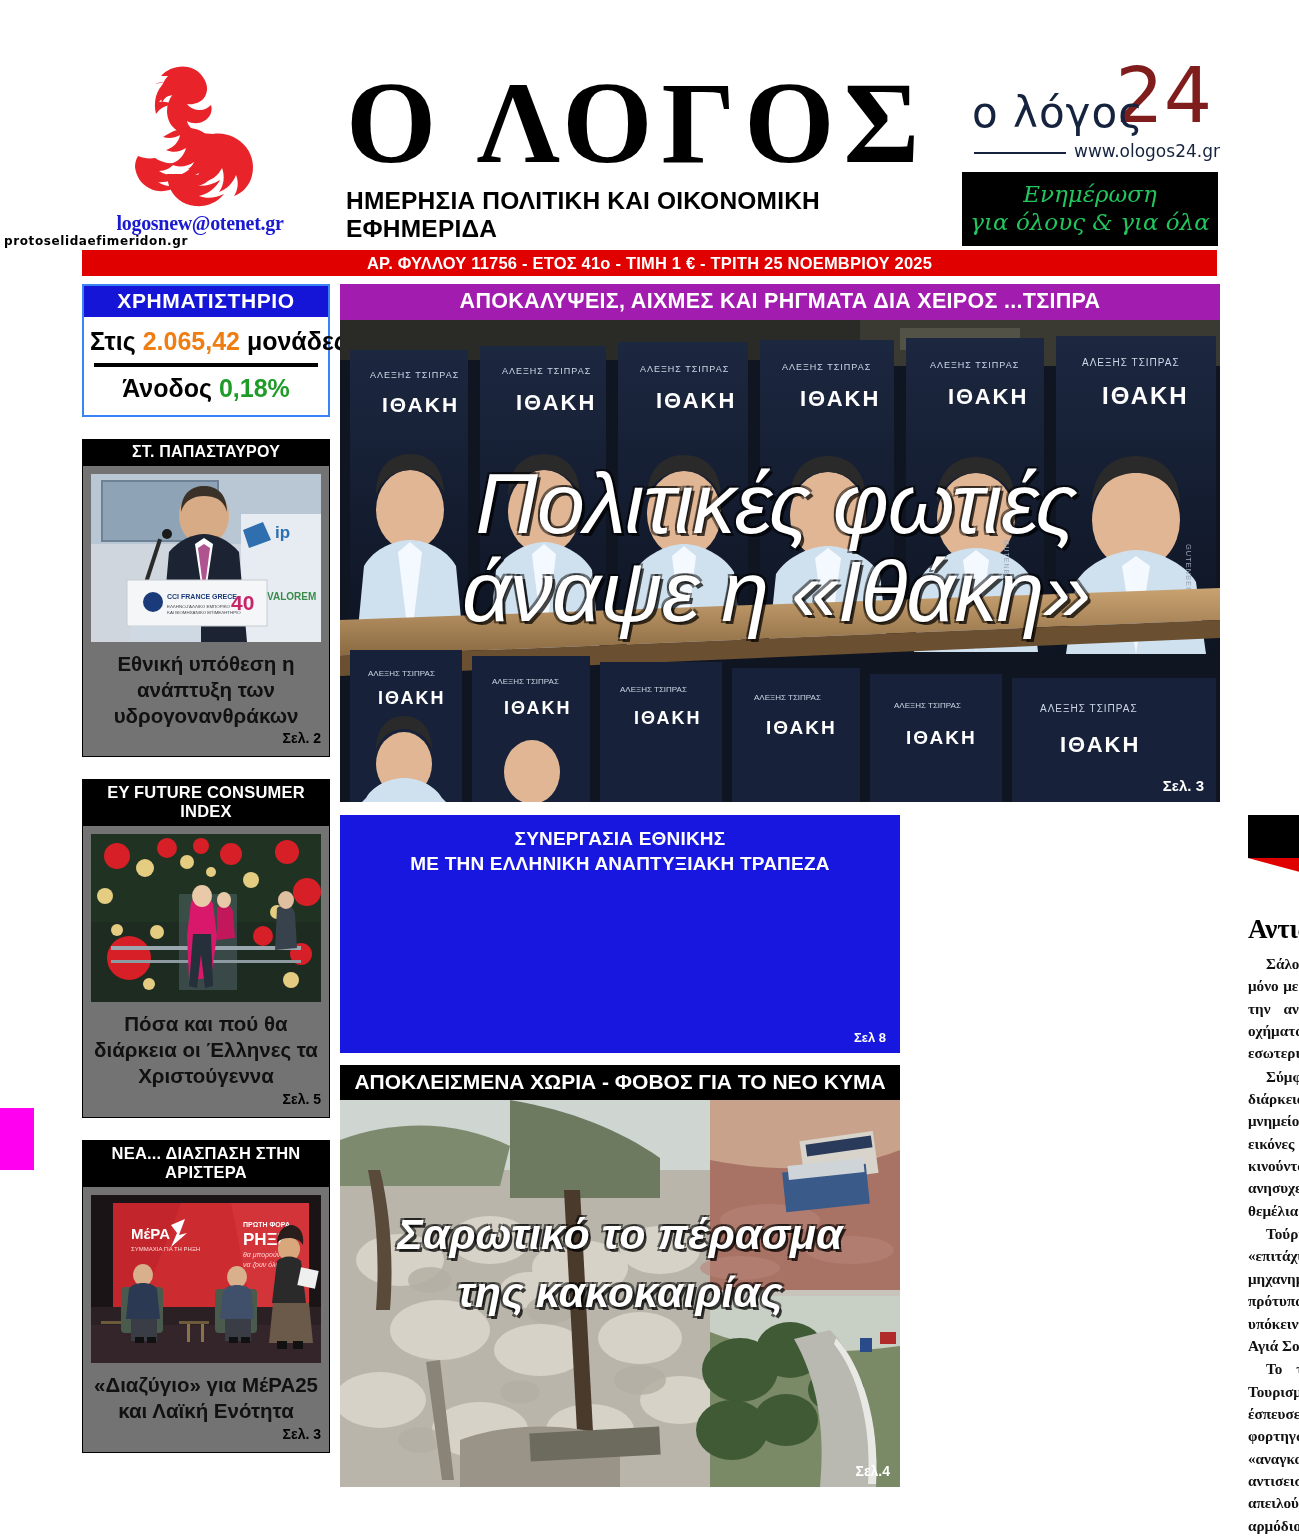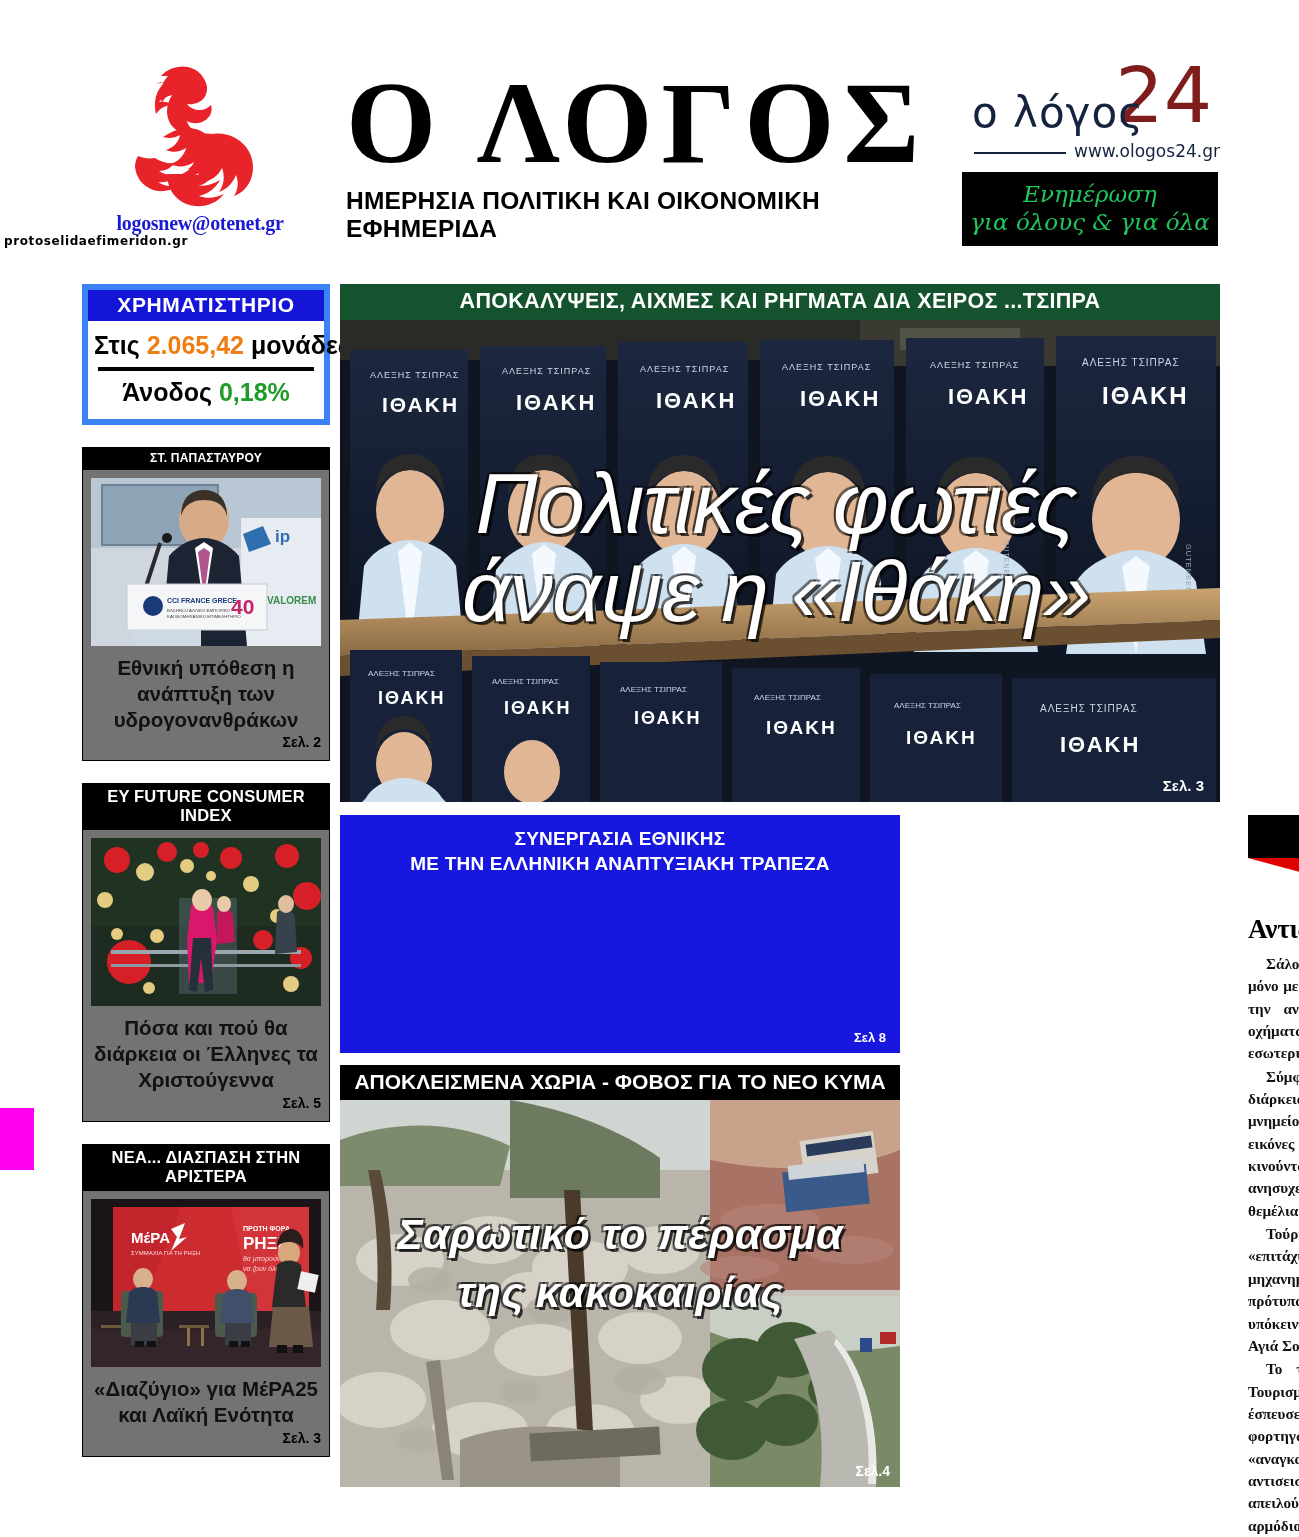--- a/index.html
+++ b/index.html
@@ -71,52 +71,52 @@
   .datebar {
     position: absolute; left: 82px; top: 250px; width: 1135px; height: 26px;
     background: #e00000; color: #fff; text-align: center;
     font-weight: 700; font-size: 16.5px; letter-spacing: .2px;
     line-height: 26px;
   }
 
   
   .sidebar { position: absolute; left: 82px; top: 284px; width: 248px; }
 
-  .stock-box { border: 6px solid #3b82f6; width: 248px; }
+  .stock-box { border: 2px solid #3b82f6; width: 248px; }
   .stock-hd {
     background: #1515d8; color: #fff; text-align: center;
     font-weight: 700; font-size: 21px; letter-spacing: .6px; padding: 3px 0 4px;
   }
   .stock-body { background: #fff; padding: 10px 6px 12px; text-align: center; }
   .stock-line1 {
     font-weight: 700; font-size: 25px; color: #000; white-space: nowrap;
   }
   .stock-line1 .num { color: #f07d12; }
   .stock-rule { border-top: 2px solid #000; border-bottom: 2px solid #000; height: 4px; margin: 7px 4px; }
   .stock-line2 { font-weight: 700; font-size: 25px; color: #000; }
   .stock-line2 .pct { color: #1f9c28; }
 
   .side-story { width: 248px; margin-top: 22px; }
   .side-hd {
     background: #000; color: #fff; text-align: center;
-    font-weight: 700; font-size: 12px; padding: 4px 0 5px; letter-spacing: .2px;
+    font-weight: 700; font-size: 16px; padding: 4px 0 5px; letter-spacing: .2px;
   }
   .side-hd.small { font-size: 16.5px; }
   .side-frame { border: 1px solid #000; border-top: none; padding: 8px 8px 10px; background: #737373; }
   .side-photo { width: 100%; height: 168px; position: relative; overflow: hidden; }
   .side-title {
     text-align: center; font-weight: 700; font-size: 20.5px; line-height: 1.26;
     color: #111; margin-top: 9px;
   }
   .sel { text-align: right; font-weight: 700; font-size: 14px; margin-top: 2px; color: #000; }
 
   
   .maincol { position: absolute; left: 340px; top: 284px; width: 880px; }
   .banner {
-    background: #14532d; color: #fff; text-align: center;
+    background: #a21caf; color: #fff; text-align: center;
     font-weight: 700; font-size: 21.5px; letter-spacing: .3px; padding: 5px 0 6px;
   }
   .hero { position: relative; width: 880px; height: 482px; overflow: hidden; }
   .hero-head {
     position: absolute; left: 0; right: 8px; top: 140px;
     text-align: center; color: #fff;
     font-weight: 400; font-style: italic; font-size: 86px; line-height: 1.02;
     text-shadow: 3px 3px 0 rgba(0,0,0,.72), -2px -2px 0 rgba(0,0,0,.5), 2px -2px 0 rgba(0,0,0,.5), -2px 2px 0 rgba(0,0,0,.5);
     letter-spacing: -1px;
   }
@@ -219,20 +219,21 @@
         <div class="brand-rule"></div>
         <div class="brand-url">www.ologos24.gr</div>
       </div>
       <div class="brand-tag">
         <div>Ενημέρωση</div>
         <div>για όλους &amp; για όλα</div>
       </div>
     </div>
   </div>
 
+  <div class="datebar">ΑΡ. ΦΥΛΛΟΥ 11756 - ΕΤΟΣ 41ο - ΤΙΜΗ 1 € - ΤΡΙΤΗ 25 ΝΟΕΜΒΡΙΟΥ 2025</div>
 
   <div class="sidebar">
 
     <div class="stock-box">
       <div class="stock-hd">ΧΡΗΜΑΤΙΣΤΗΡΙΟ</div>
       <div class="stock-body">
         <div class="stock-line1"><span>Στις </span><span class="num">2.065,42</span><span> μονάδες</span></div>
         <div class="stock-rule"></div>
         <div class="stock-line2"><span>Άνοδος </span><span class="pct">0,18%</span></div>
       </div>

